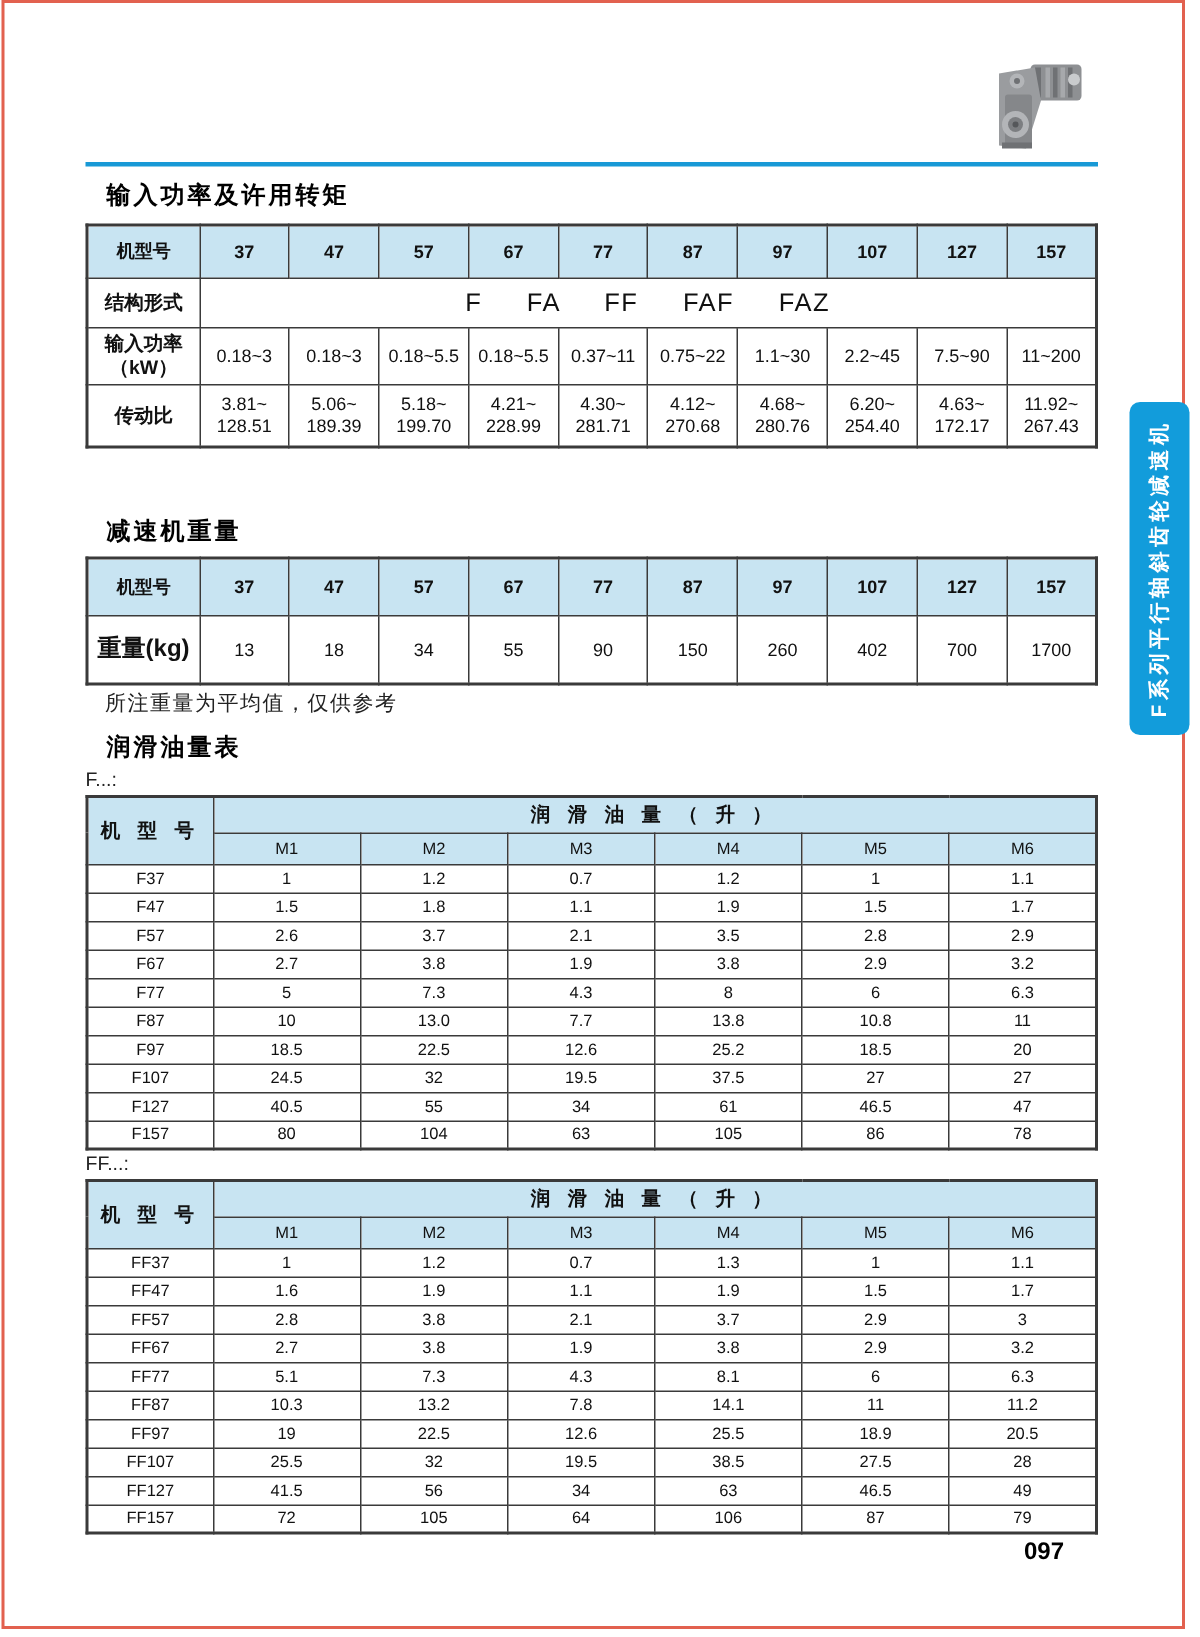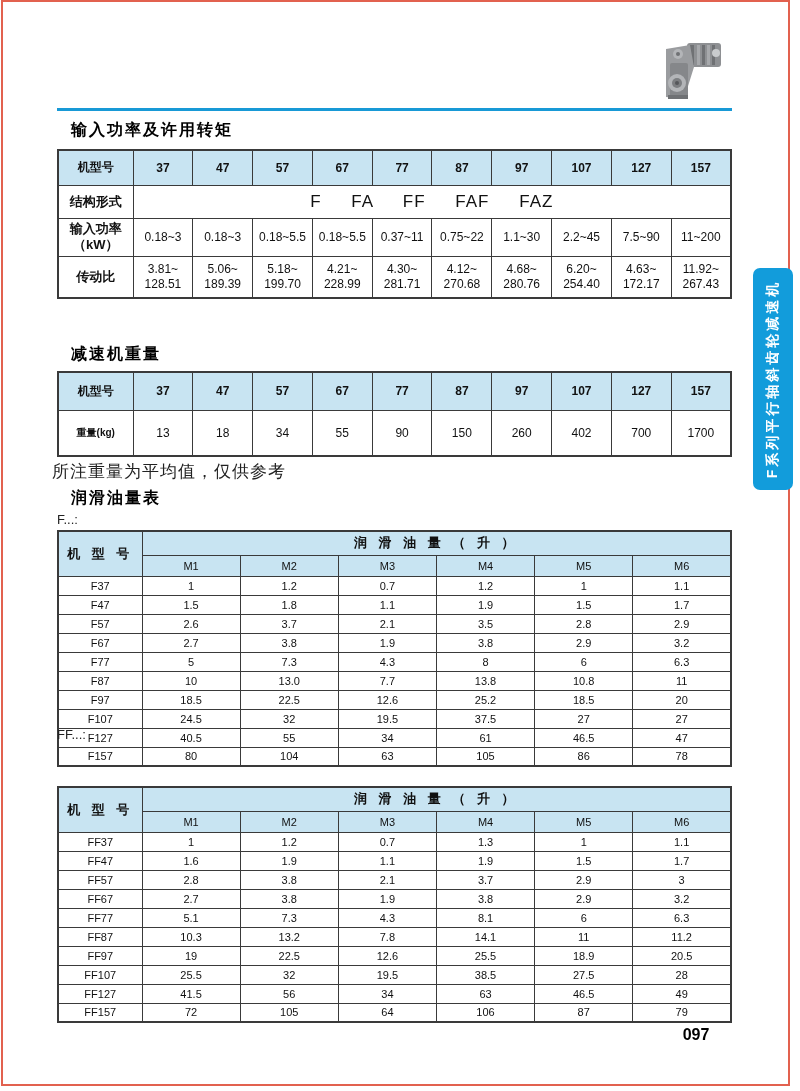--- a/index.html
+++ b/index.html
@@ -6,43 +6,43 @@
   body{position:relative;width:800px;height:1091px;font-family:"Liberation Sans","DejaVu Sans",sans-serif;color:#111;overflow:hidden;}
   .page-frame{position:absolute;left:1px;top:0;width:789px;height:1086px;border:2px solid #e2614f;box-sizing:border-box;pointer-events:none;}
   .blue-rule{position:absolute;left:57px;top:108px;width:675px;height:3px;background:#1899d6;}
   .gear-photo{position:absolute;left:650px;top:37px;width:78px;height:66px;}
   .sec-title{position:absolute;left:71px;font-size:16px;font-weight:bold;letter-spacing:2px;color:#000;}
   #title-power{top:120px;}
   #title-weight{top:344px;}
   #title-lube{top:488px;}
   .sub-label{position:absolute;left:57px;font-size:13px;color:#222;}
   #label-f{top:512px;}
-  #label-ff{top:727px;text-align:right;}
-  .note{position:absolute;left:52px;top:460px;font-size:17px;color:#222;letter-spacing:1px;}
+  #label-ff{top:768px;text-align:right;}
+  .note{position:absolute;left:70px;top:460px;font-size:14px;color:#222;letter-spacing:1px;}
   .page-number{position:absolute;left:660px;top:1026px;width:72px;text-align:center;font-size:16px;font-weight:bold;color:#000;}
 
   table{border-collapse:collapse;table-layout:fixed;width:675px;border:2px solid #3a3a3a;padding-left:31px;}
   td,th{border:1px solid #3a3a3a;text-align:center;vertical-align:middle;padding:1px 2px;font-weight:normal;box-sizing:border-box;overflow:hidden;}
   .hdr{background:#c8e4f2;}
   .bold{font-weight:bold;}
   .ml{white-space:pre-line;line-height:1.25;}
 
   #t1-wrap{position:absolute;left:57px;top:149px;}
   #t1{font-size:12px;}
   #t1 .rowlabel{font-size:13px;font-weight:bold;}
   #t1 tr:nth-child(1){height:35px;}
   #t1 tr:nth-child(2){height:33px;}
   #t1 tr:nth-child(3){height:38px;}
   #t1 tr:nth-child(4){height:42px;}
   #t1 tr:nth-child(5){height:42px;}
   #t1 .struct{word-spacing:24px;font-size:17px;letter-spacing:1px;}
 
   #t2-wrap{position:absolute;left:57px;top:371px;}
   #t2{font-size:12px;}
-  #t2 .rowlabel{font-size:10px;font-weight:bold;}
+  #t2 .rowlabel{font-size:16px;font-weight:bold;}
   #t2 tr:nth-child(1){height:38px;}
   #t2 tr:nth-child(2){height:46px;}
 
   .lube{font-size:11px;}
   .lube thead tr:nth-child(1){height:24px;}
   .lube thead tr:nth-child(2){height:21px;}
   .lube tbody tr{height:19px;}
   .lube .model-hdr{font-size:13px;font-weight:bold;letter-spacing:4px;}
   .lube .oil-hdr{font-size:13px;font-weight:bold;letter-spacing:4px;}
   .lube .m-hdr{font-weight:normal;}

